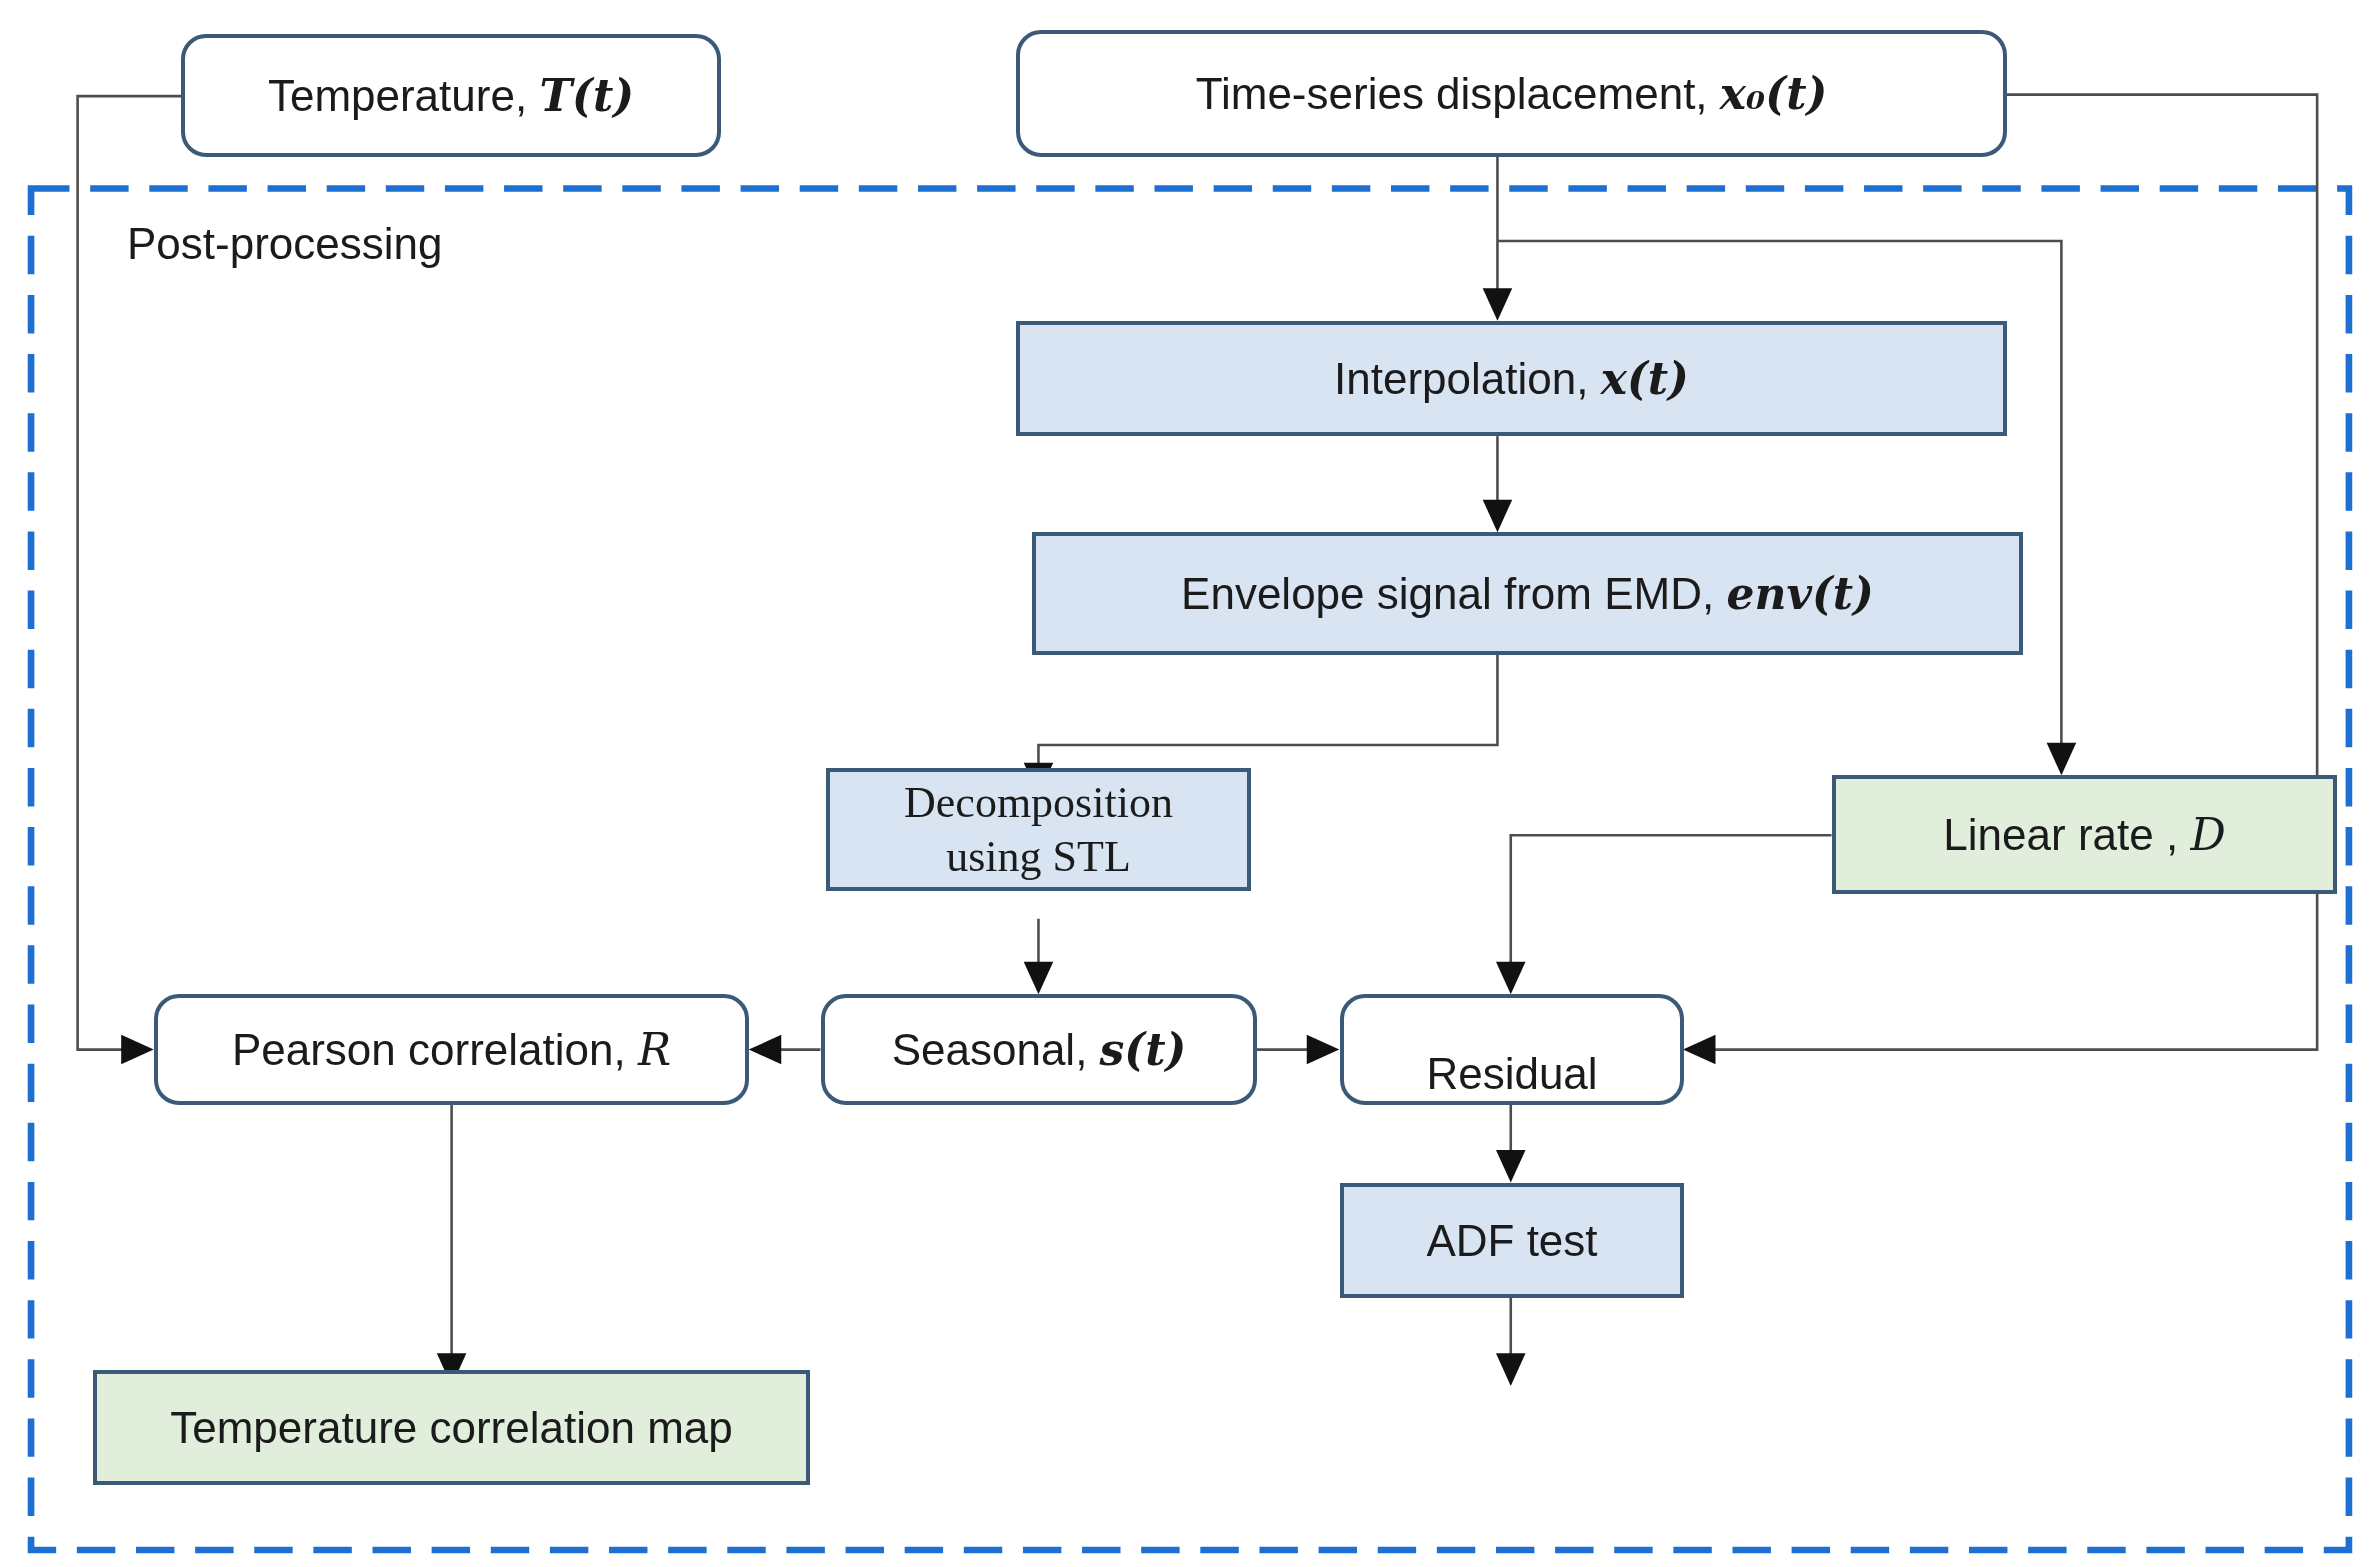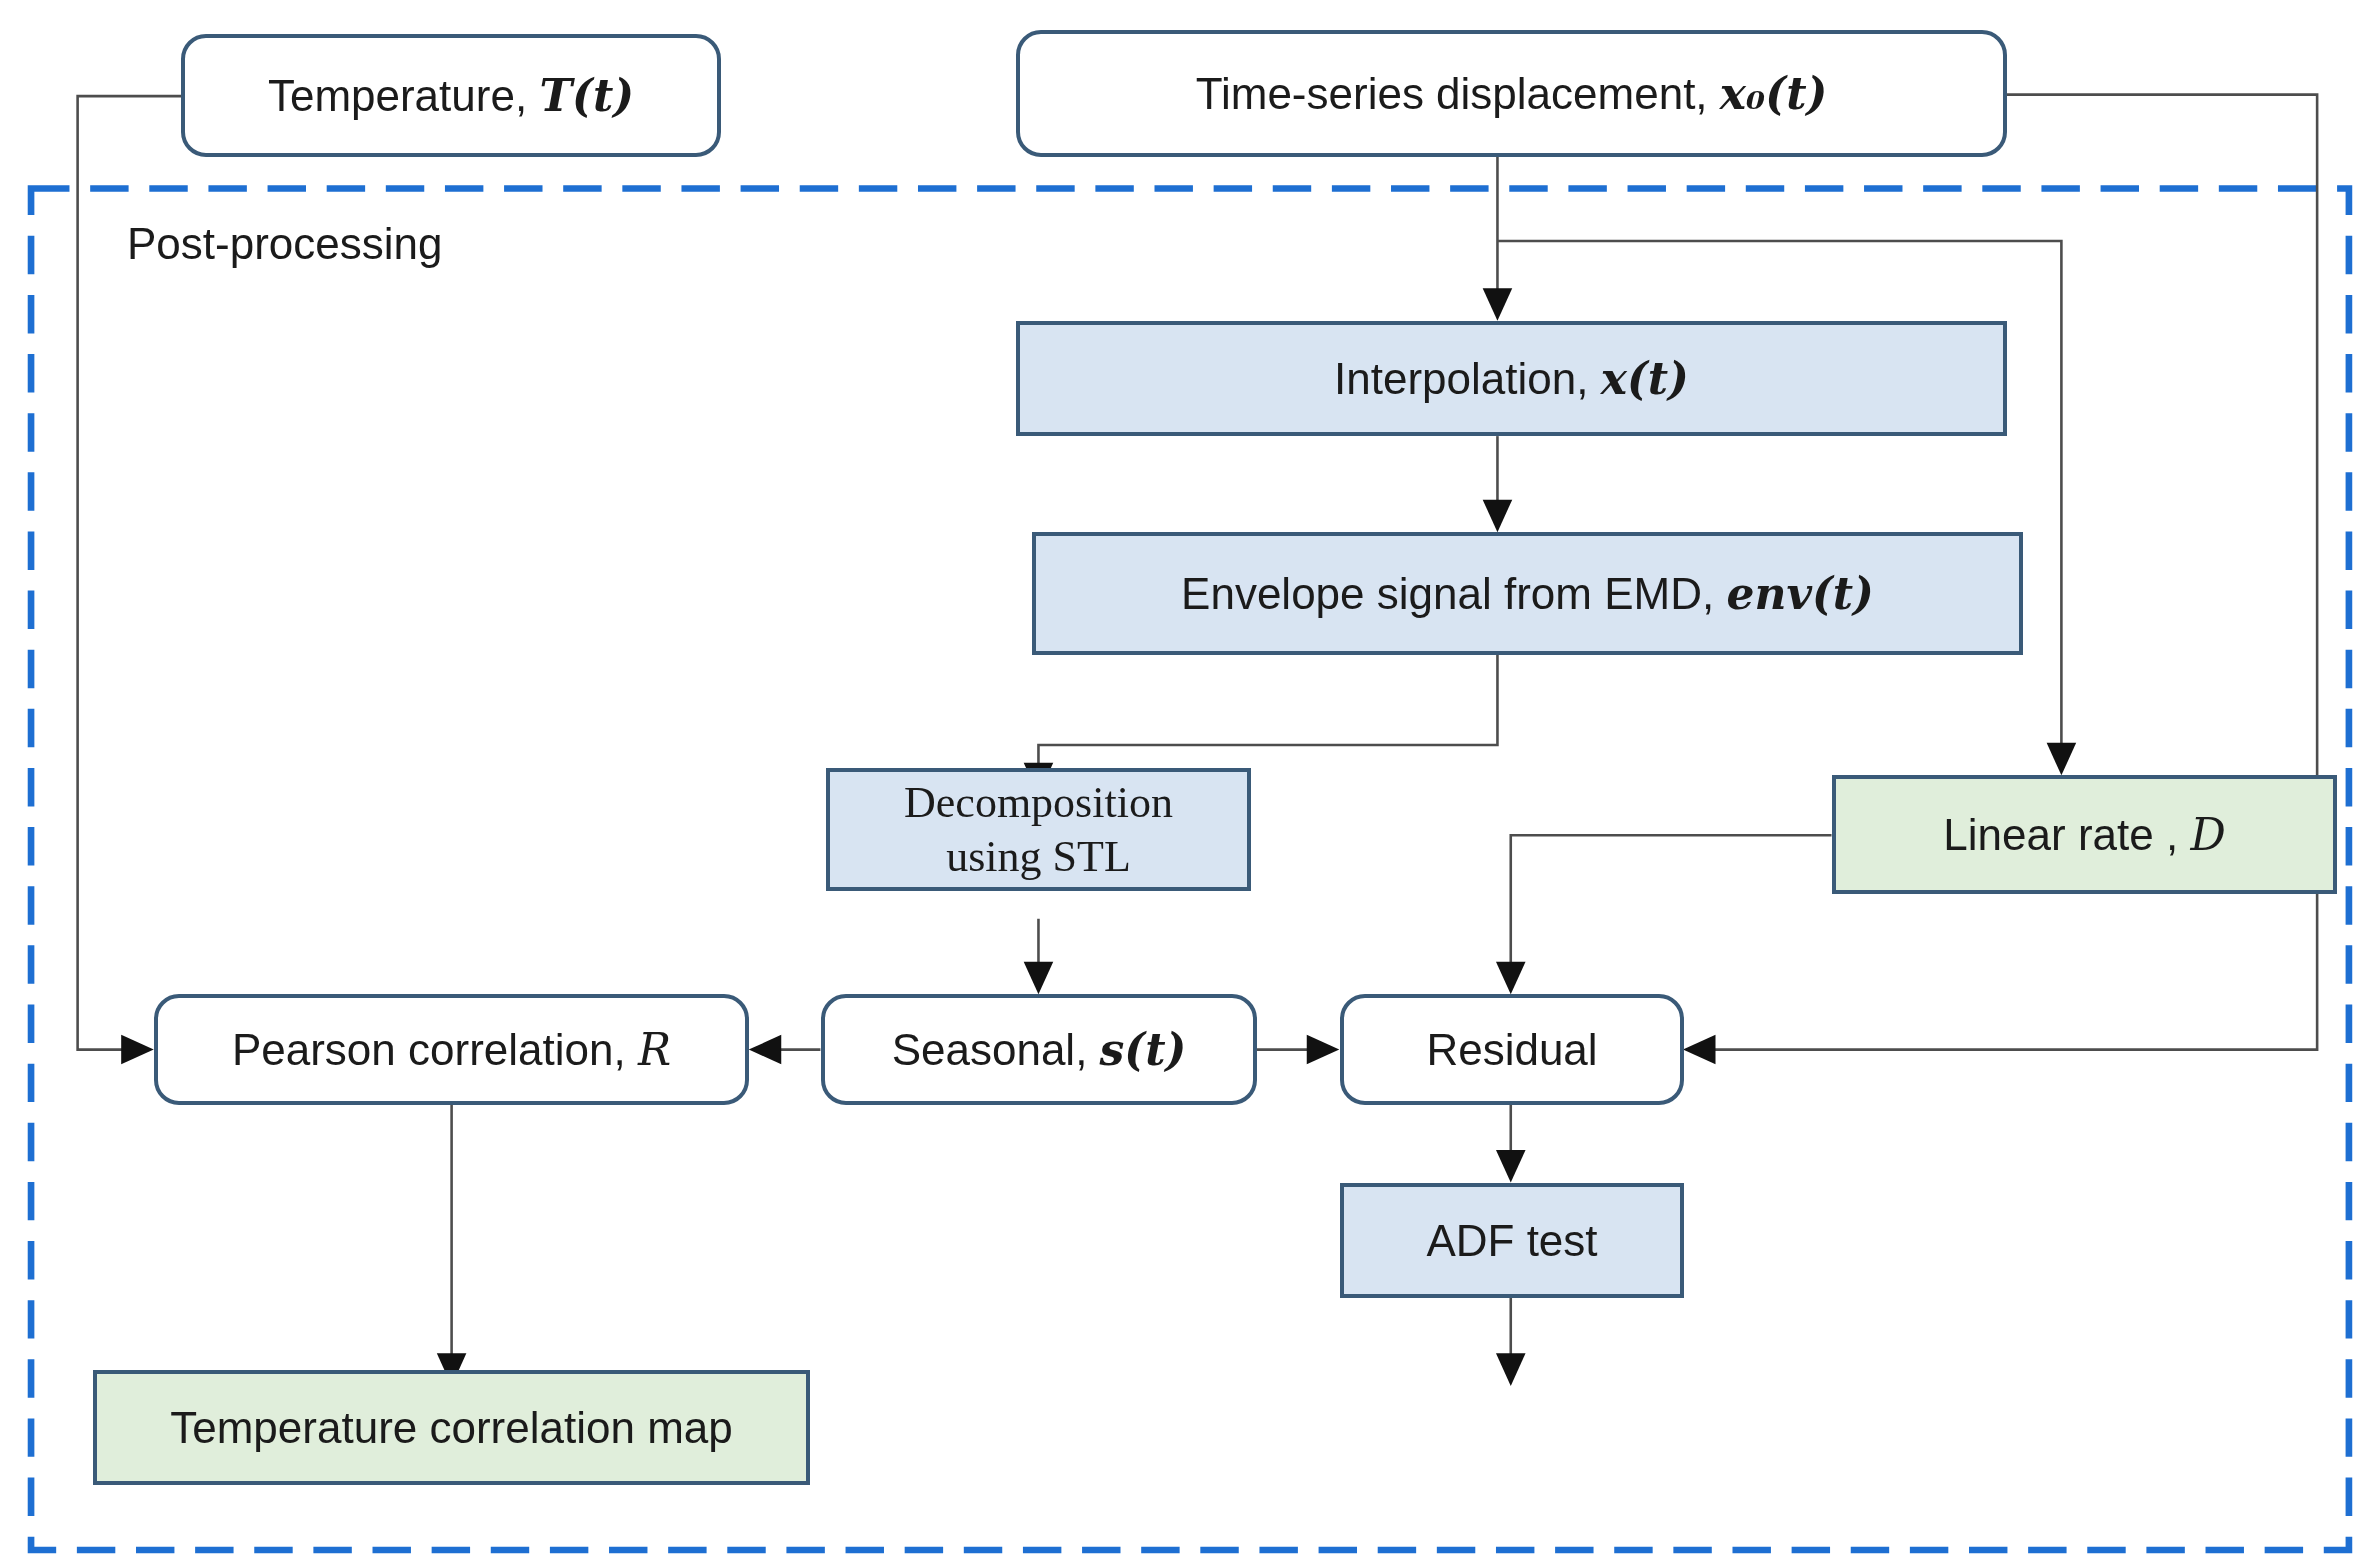--- a/index.html
+++ b/index.html
@@ -56,21 +56,21 @@
   }
   
   #n-temperature   { left: 181px;  top: 34px;   width: 540px;  height: 123px; }
   #n-timeseries    { left: 1016px; top: 30px;   width: 991px; height: 127px; }
   #n-interpolation { left: 1016px; top: 321px;  width: 991px; height: 115px; text-align: center; }
   #n-envelope      { left: 1016px; top: 532px;  width: 991px; height: 123px; margin-left: 16px; }
   #n-decomposition { left: 826px; top: 768px; width: 425px;  height: 123px; font-family: Liberation Serif, serif; }
   #n-linearrate    { left: 1832px; top: 775px; width: 505px;  height: 119px; }
   #n-pearson       { left: 154px;  top: 994px; width: 595px;  height: 111px; }
   #n-seasonal      { left: 821px; top: 994px; width: 436px;  height: 111px; }
-  #n-residual      { left: 1340px; top: 994px; width: 344px;  height: 111px; }
+  #n-residual      { left: 1340px; top: 994px; width: 344px;  height: 111px; justify-content: flex-end; }
   #n-adftest       { left: 1340px; top: 1183px; width: 344px;  height: 115px; }
   #n-pvalues       { left: 1340px; top: 1386px; width: 344px;  height: 115px; }
   #n-tempmap       { left: 93px;  top: 1370px; width: 717px;  height: 115px; }
 </style>
 </head>
 <body>
 
 <div class="canvas">
 
   <svg class="wires" viewBox="0 0 3216 2120">

